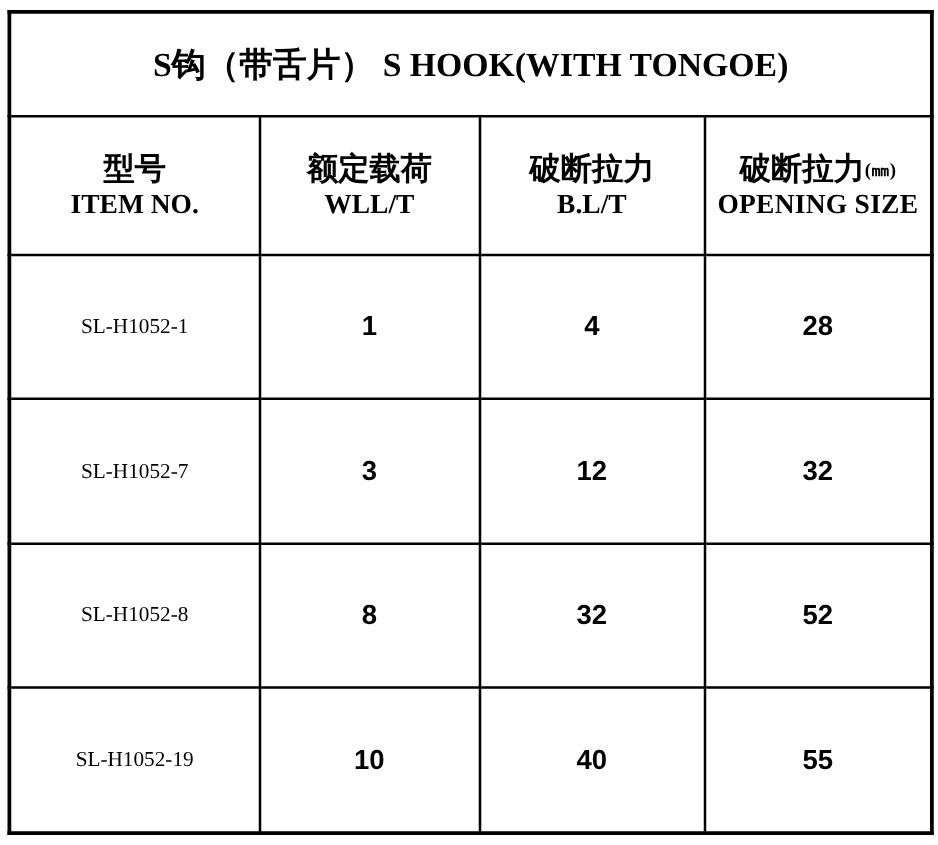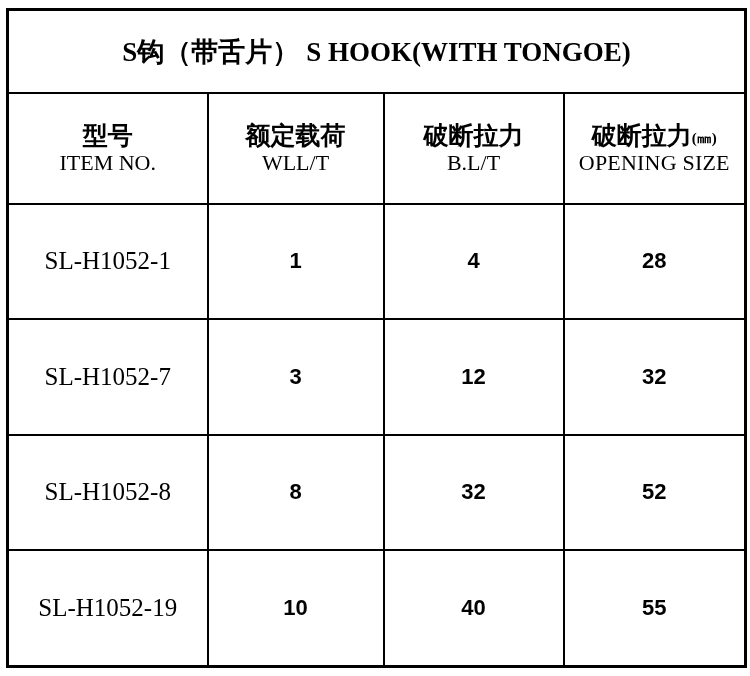--- a/index.html
+++ b/index.html
@@ -58,36 +58,36 @@
   .hdr .cn {
     display: block;
     font-size: 25px;
     font-weight: bold;
     line-height: 1.15;
   }
   .hdr .en {
     display: block;
     font-size: 22px;
     line-height: 1.15;
-    font-weight: normal;
+    font-weight: bold;
   }
   .hdr .en.small {
     font-size: 22px;
     letter-spacing: 0.2px;
   }
   .hdr .cn .unit {
     font-size: 15px;
     vertical-align: middle;
   }
   
   .datarow td {
     height: 84px;
   }
   .cell-item {
-    font-size: 25px;
+    font-size: 17px;
     font-weight: normal;
     font-family: "Liberation Serif", serif;
   }
   .cell-num {
     font-size: 22px;
     font-weight: bold;
     font-family: "Liberation Sans", sans-serif;
   }
   .col1 { width: 200px; }
   .col2 { width: 176px; }

